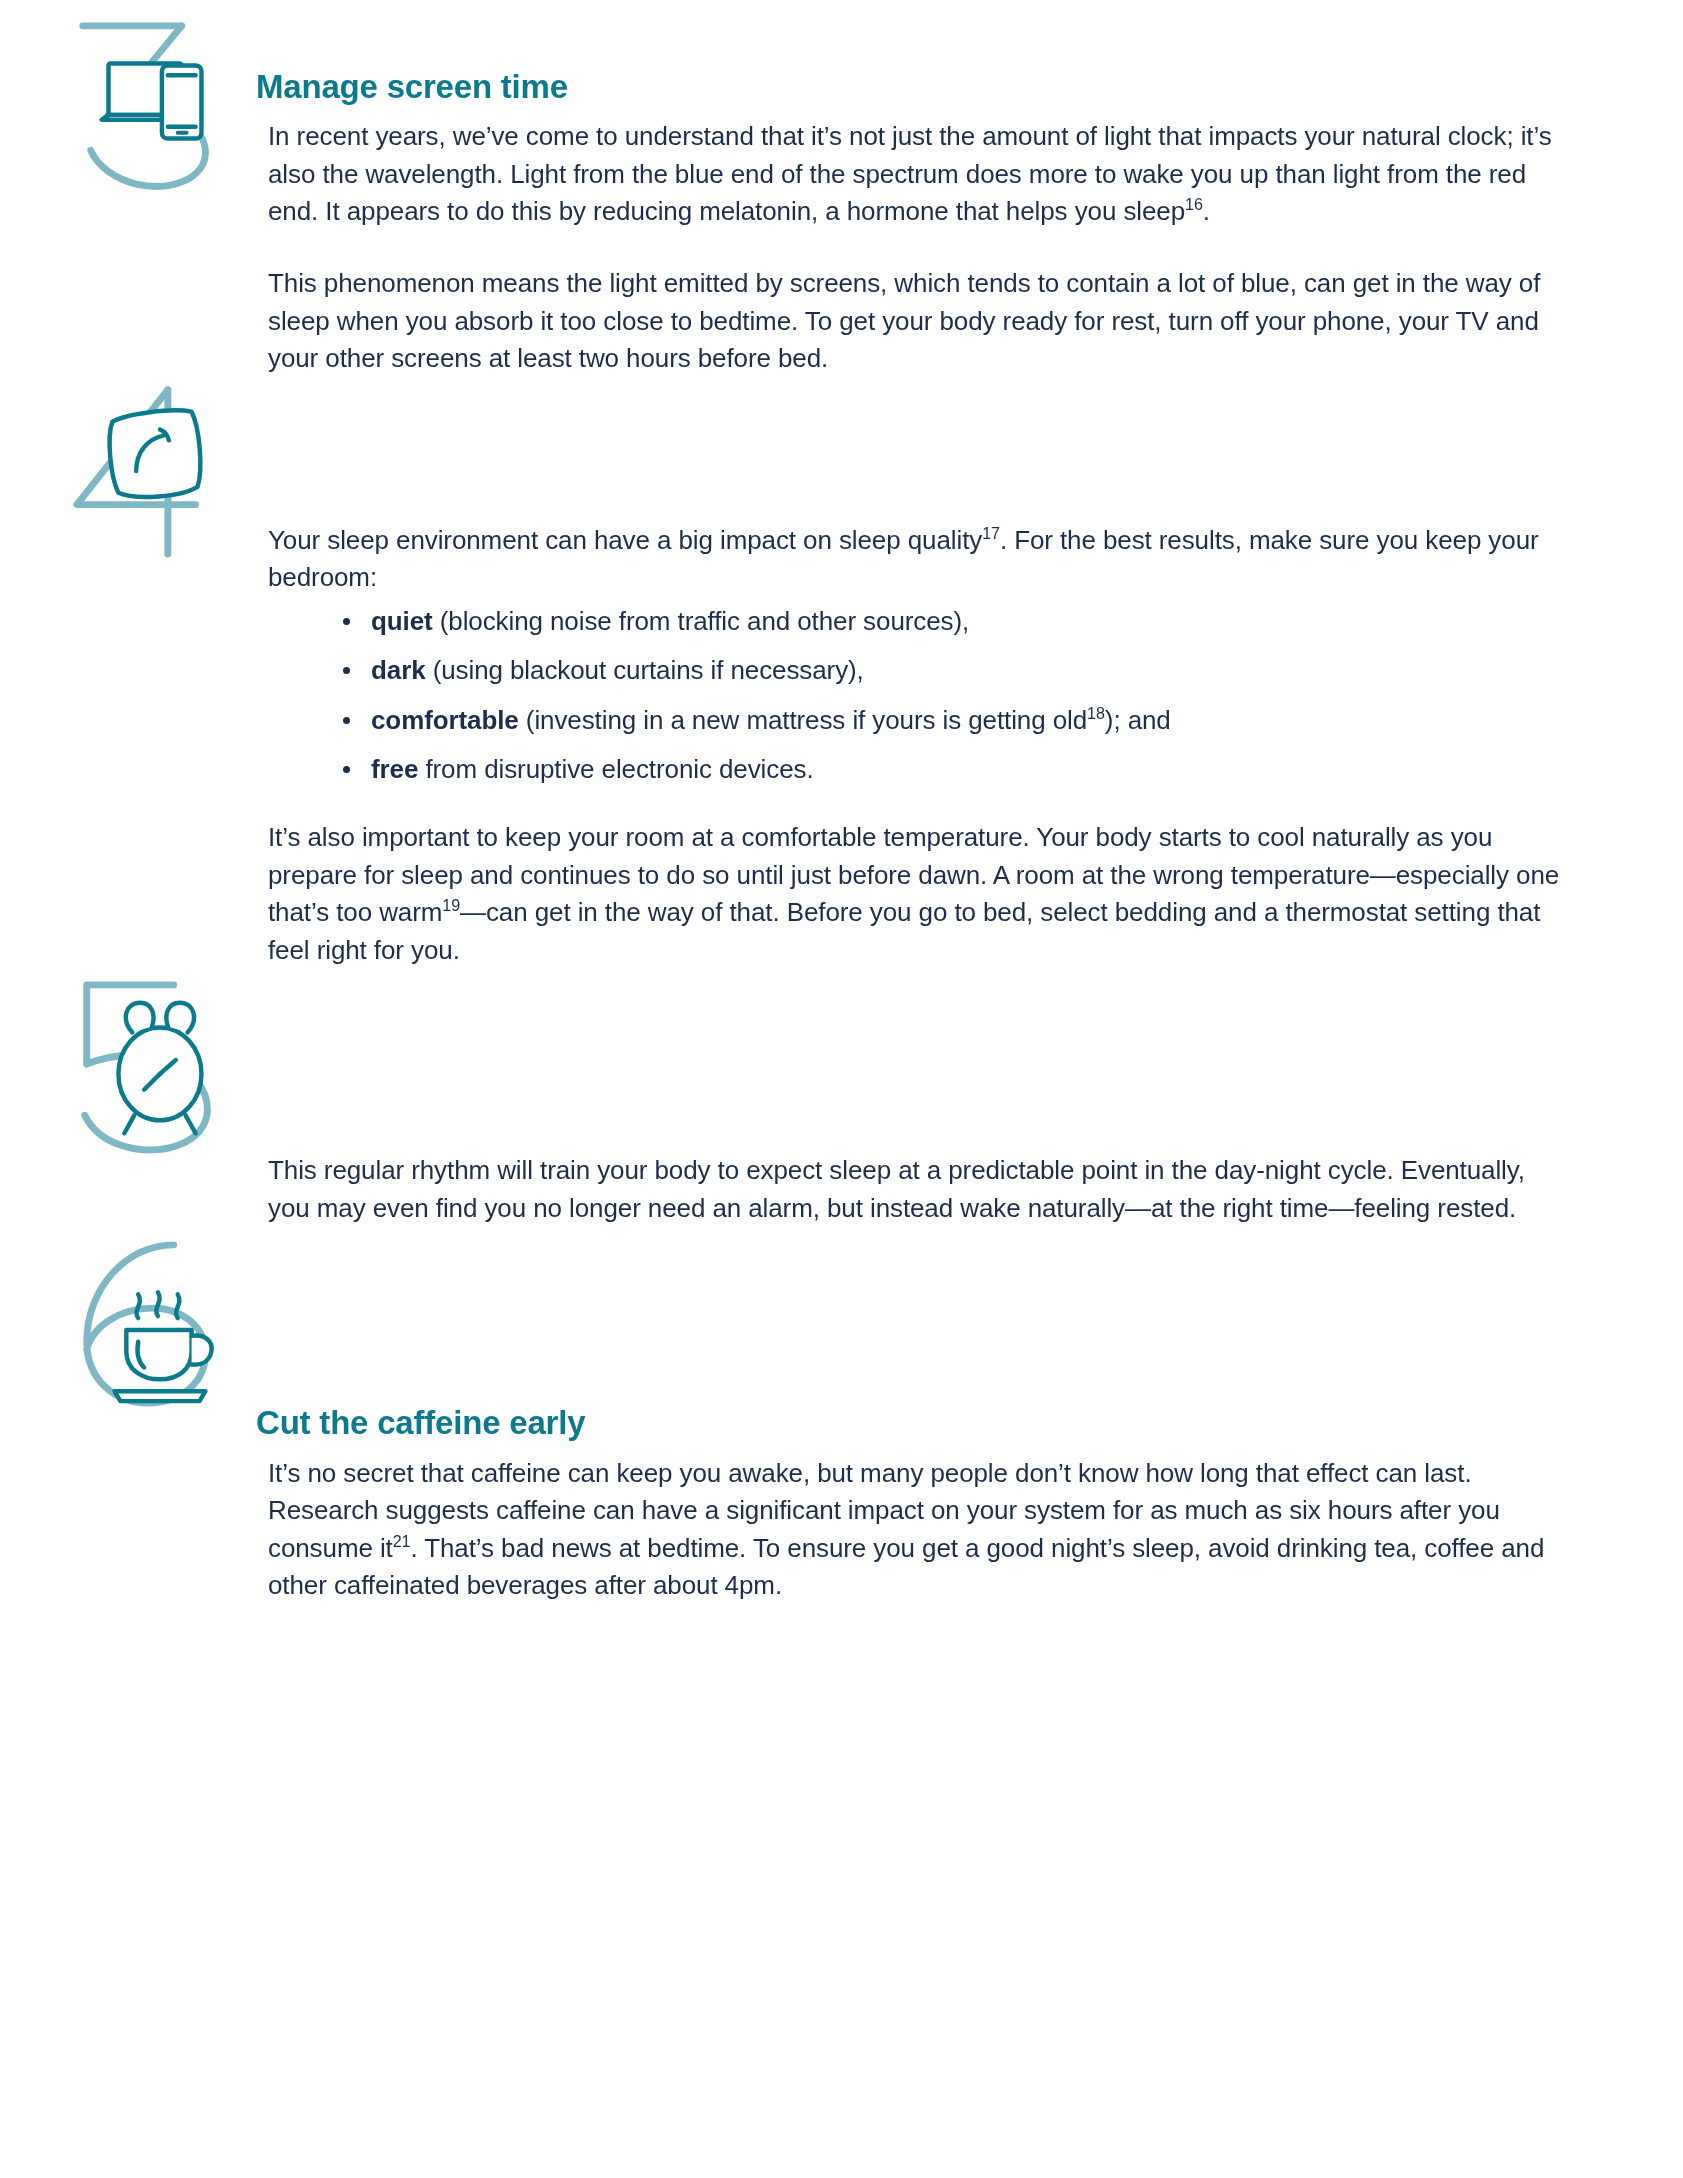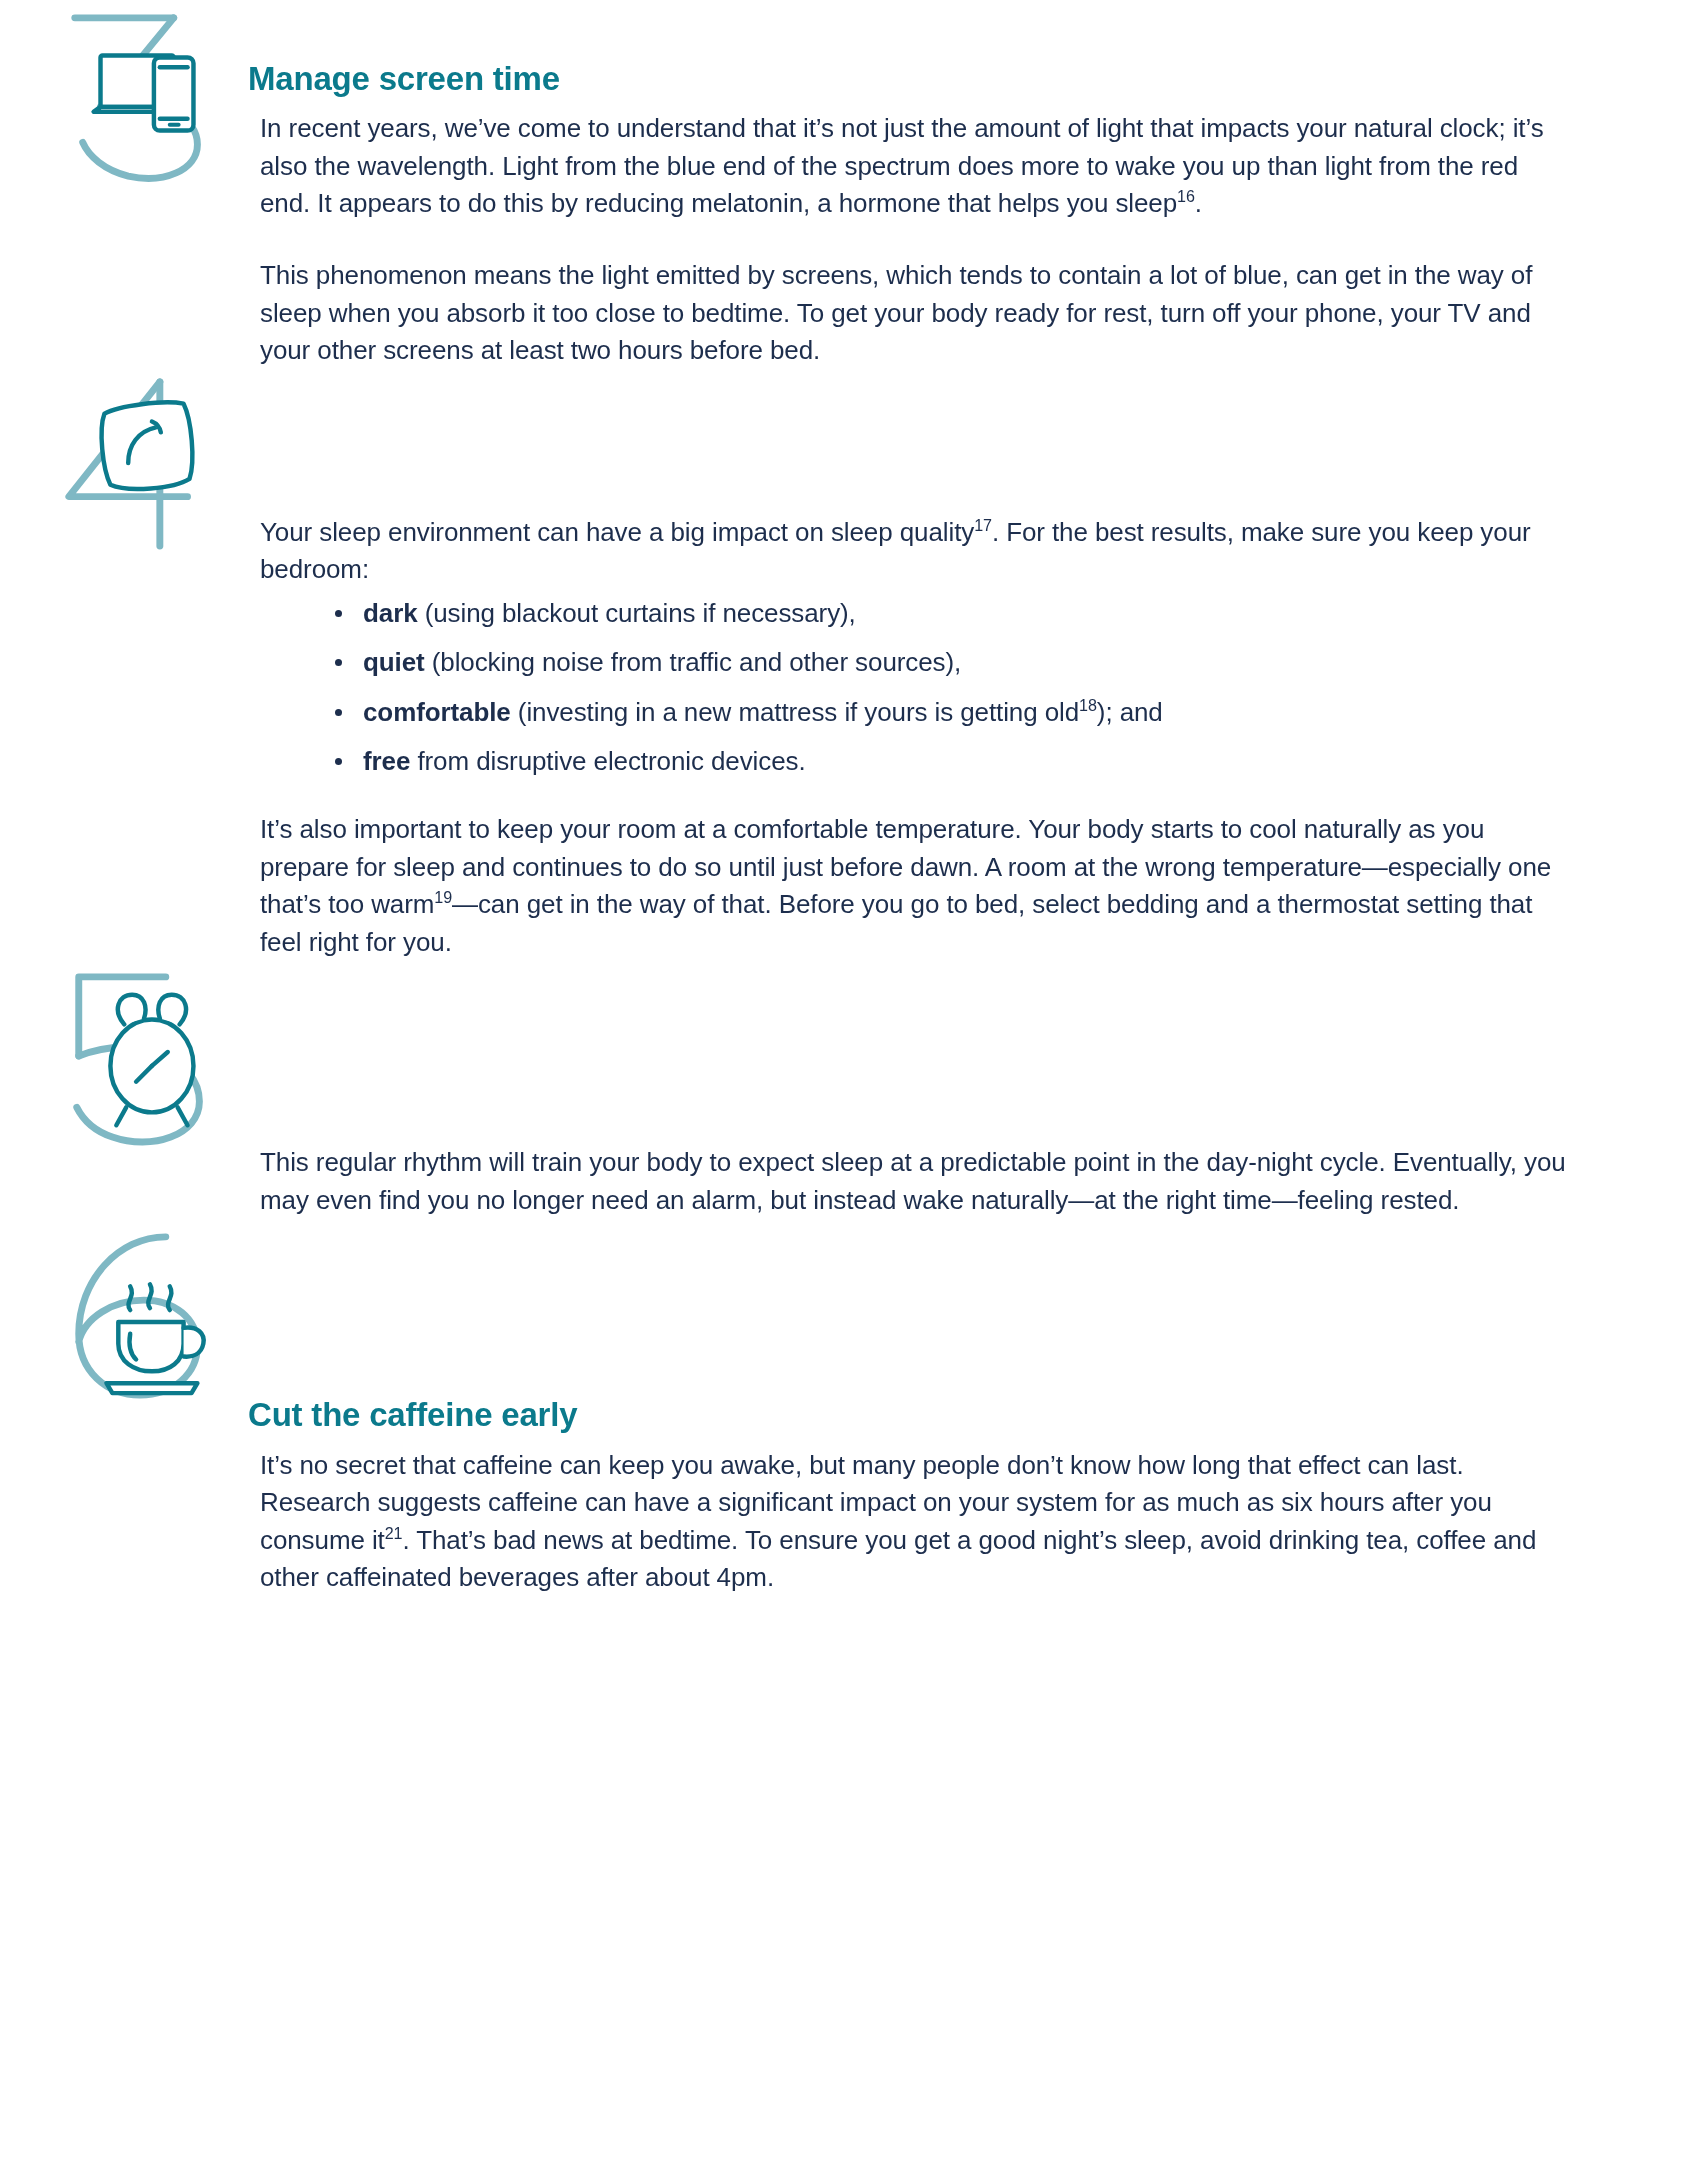--- a/index.html
+++ b/index.html
@@ -11,21 +11,21 @@
     width: 1683px;
     height: 2178px;
     font-family: "Liberation Sans", sans-serif;
     color: #1d2e4d;
     position: relative;
     overflow: hidden;
   }
   .page {
     width: 1683px;
     height: 2030px;
-    padding: 0;
+    padding: 8px;
     box-sizing: border-box;
     position: relative;
   }
 
   
   .section {
     position: relative;
     display: block;
     padding-left: 248px;
     padding-right: 109px;
@@ -149,22 +149,22 @@
           <path d="M48 44 C 62 36, 108 30, 128 34 C 136 50, 140 92, 134 110
                    C 118 120, 72 124, 54 116 C 46 100, 42 60, 48 44 Z"></path>
           <path d="M72 94 C 72 76, 82 62, 100 58"></path>
           <path d="M96 52 C 101 54, 104 58, 105 63"></path>
         </g>
       </svg>
     </div>
 
     <p class="body tight">Your sleep environment can have a big impact on sleep quality<sup>17</sup>. For the best results, make sure you keep your bedroom:</p>
     <ul class="bullets">
+        <li><span class="dot"></span><span><b>quiet</b> (blocking noise from traffic and other sources),</span></li>
         <li><span class="dot"></span><span><b>dark</b> (using blackout curtains if necessary),</span></li>
-        <li><span class="dot"></span><span><b>quiet</b> (blocking noise from traffic and other sources),</span></li>
         <li><span class="dot"></span><span><b>comfortable</b> (investing in a new mattress if yours is getting old<sup>18</sup>); and</span></li>
         <li><span class="dot"></span><span><b>free</b> from disruptive electronic devices.</span></li>
       </ul>
     <p class="body">It’s also important to keep your room at a comfortable temperature. Your body starts to cool naturally as you prepare for sleep and continues to do so until just before dawn. A room at the wrong temperature—especially one that’s too warm<sup>19</sup>—can get in the way of that. Before you go to bed, select bedding and a thermostat setting that feel right for you.</p>
   </section>
 
   <section class="section sec-5">
     <div class="badge">
       <svg width="178" height="188" viewBox="0 0 180 190" fill="none" xmlns="http://www.w3.org/2000/svg">
 

